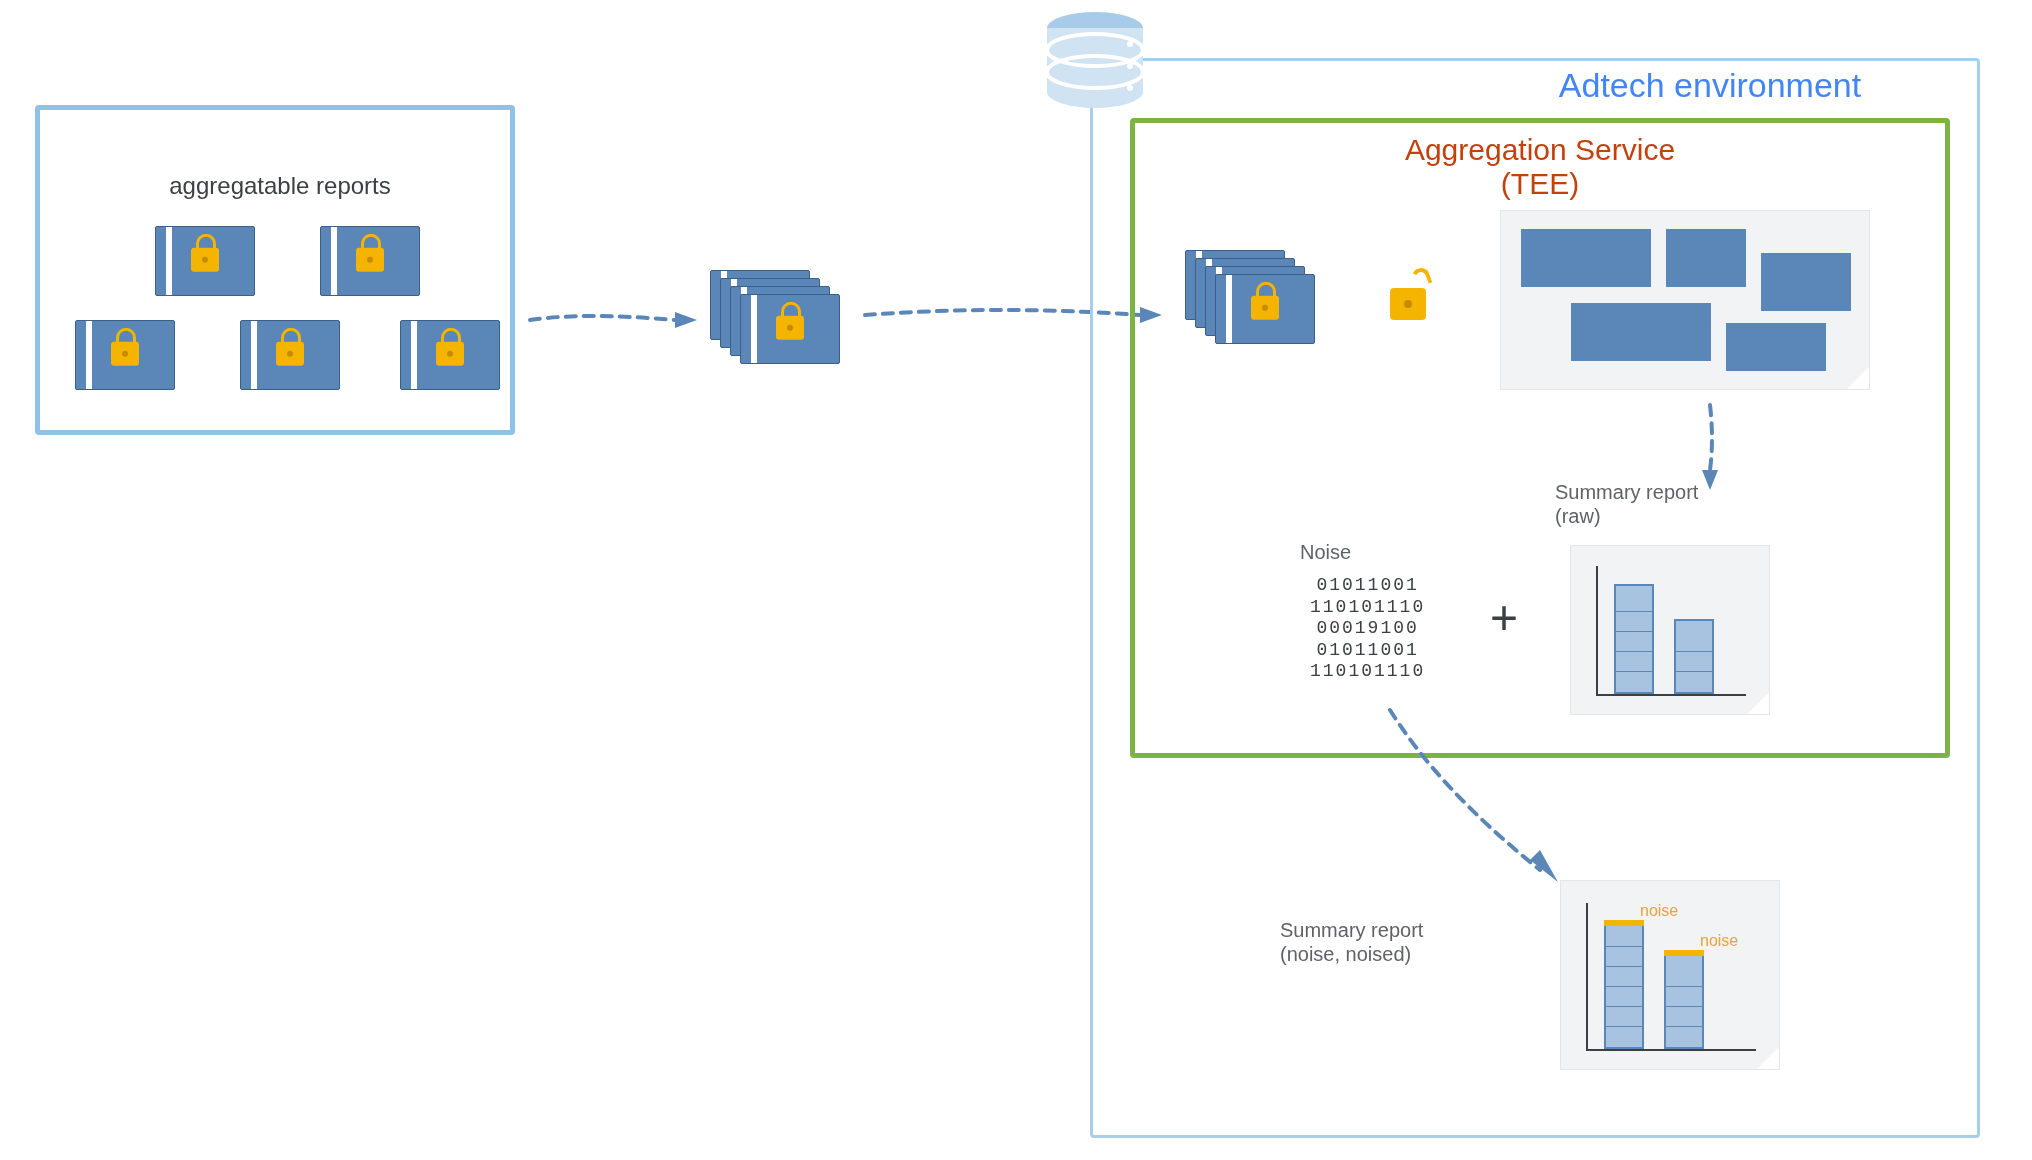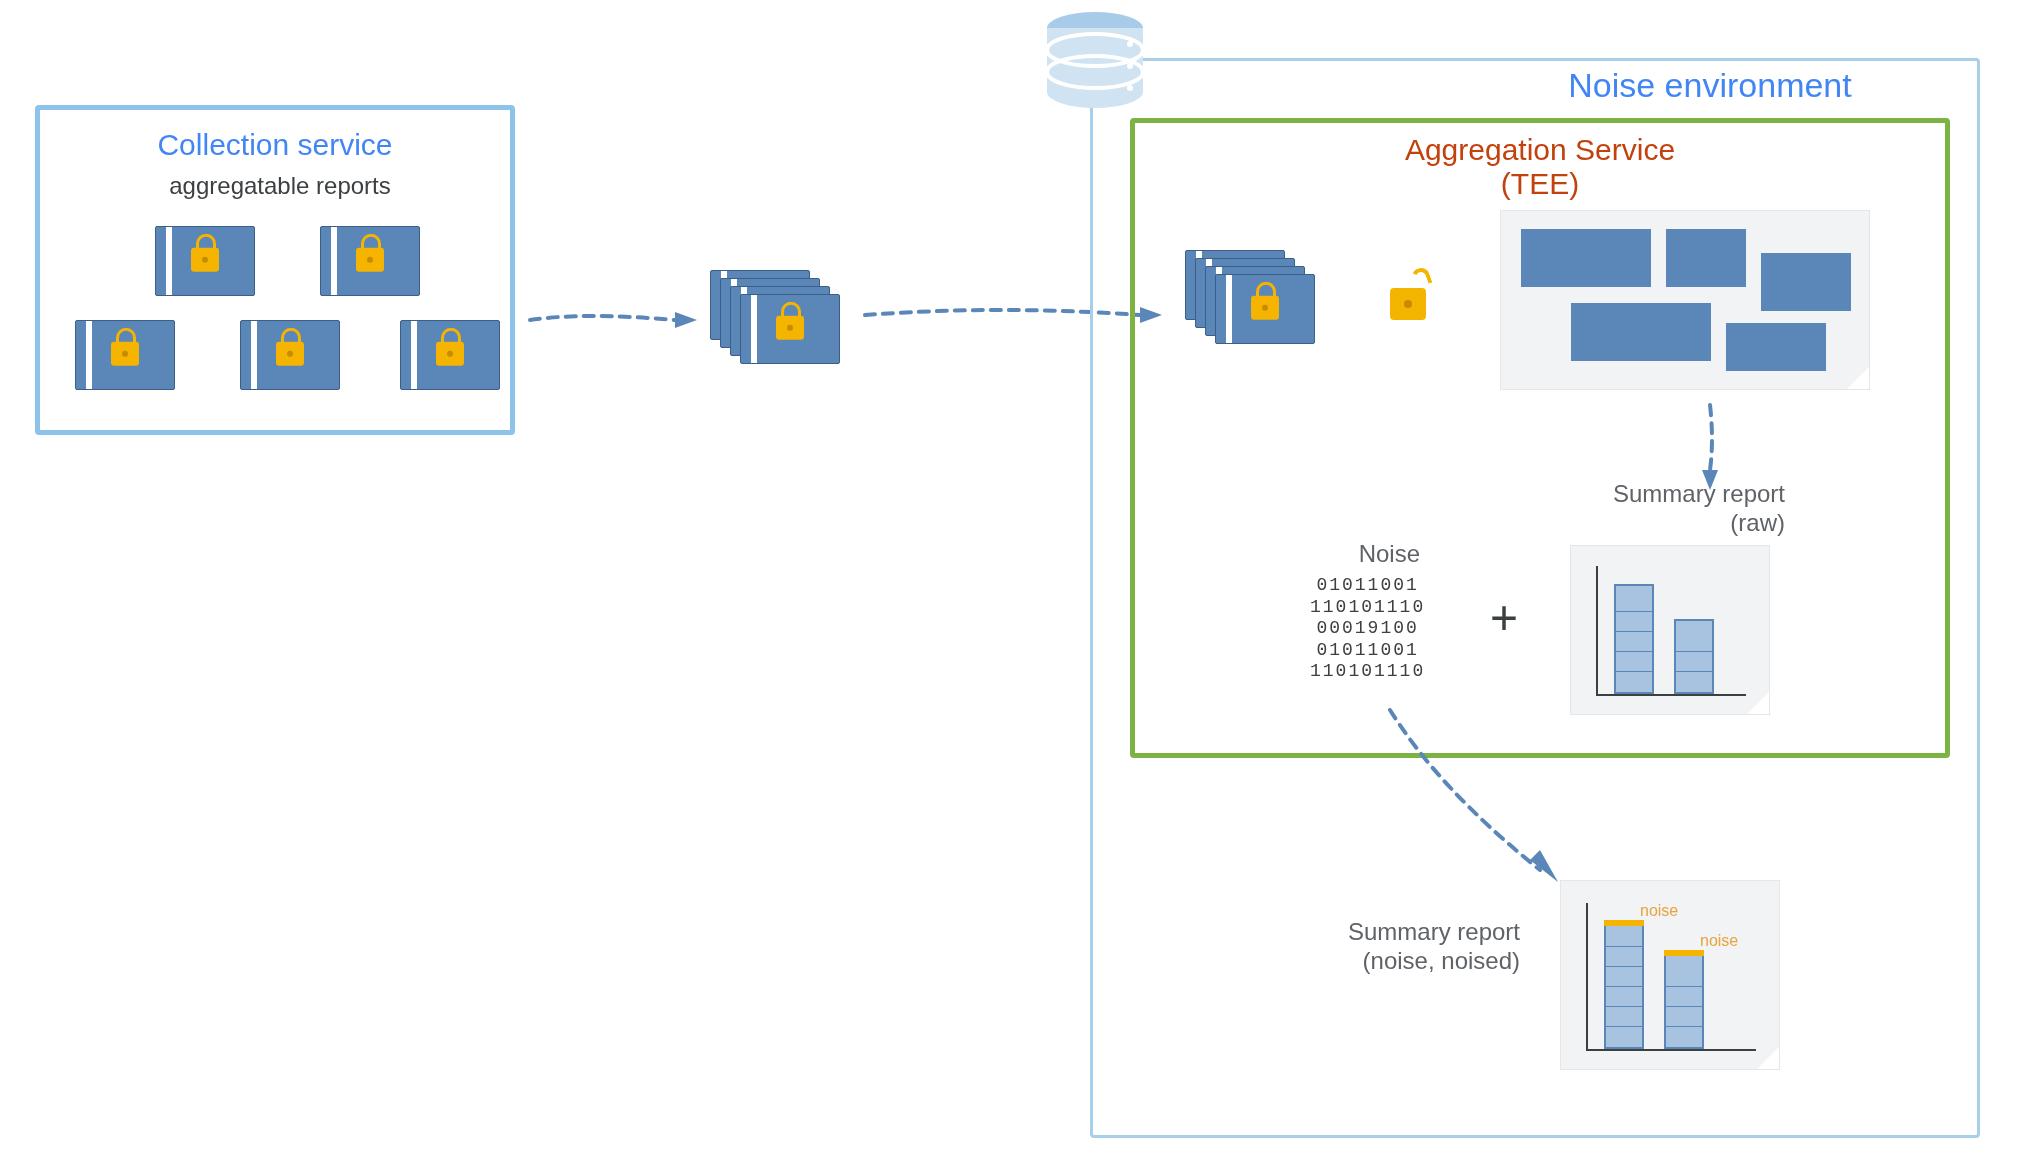--- a/index.html
+++ b/index.html
@@ -22,23 +22,23 @@
   }
   .label {
     position: absolute;
     font-size: 24px;
     color: #3c4043;
     text-align: center;
     line-height: 1.2;
   }
   .small-label {
     position: absolute;
-    font-size: 24px;
+    font-size: 20px;
     color: #5f6368;
-    text-align: right;
+    text-align: left;
     line-height: 1.2;
   }
   .noise-lines {
     position: absolute;
     font-family: "Courier New", monospace;
     font-size: 18px;
     line-height: 1.2;
     color: #3c4043;
     letter-spacing: 2px;
     text-align: center;
@@ -193,21 +193,20 @@
     fill: none;
   }
   .arrow .dashed { stroke-dasharray: 10 8; }
   .arrow .head { fill: #5B86B8; stroke: none; }
 
 </style>
 </head>
 <body>
 
 <div class="box" style="left:35px; top:105px; width:480px; height:330px; border:5px solid #8DC3E8;">
-  <div class="box-title" style="color:#4285F4; margin-top:18px;">Collection service</div>
   <div class="label" style="left:90px; top:62px; width:300px;">aggregatable reports</div>
 </div>
 
 <div class="folder" style="left:155px; top:226px;">
   <div class="lock">
       <div class="lock-body"></div>
     </div>
 </div>
 <div class="folder" style="left:320px; top:226px;">
   <div class="lock">
@@ -258,21 +257,21 @@
     </div>
 </div>
 
 <svg class="arrow" style="left:860px; top:295px; width:310px; height:40px;">
   <path class="dashed" d="M5 20 Q140 10 280 20"></path>
   <polygon class="head" points="280,12 302,20 280,28"></polygon>
 </svg>
 
 <div class="box" style="left:1090px; top:58px; width:890px; height:1080px; border:3px solid #A8CFEA;">
 </div>
-<div class="box-title" style="position:absolute; left:1450px; top:66px; width:520px; color:#4285F4; font-size:34px;">Noise environment</div>
+<div class="box-title" style="position:absolute; left:1450px; top:66px; width:520px; color:#4285F4; font-size:34px;">Adtech environment</div>
 
 <div class="db" style="left:1040px; top:10px;">
   <svg width="110" height="100">
     <ellipse cx="55" cy="18" rx="48" ry="16" fill="#A7CBE8"></ellipse>
     <rect x="7" y="18" width="96" height="64" fill="#cfe3f3"></rect>
     <ellipse cx="55" cy="82" rx="48" ry="16" fill="#cfe3f3"></ellipse>
     <ellipse cx="55" cy="40" rx="48" ry="16" fill="none" stroke="#ffffff" stroke-width="4"></ellipse>
     <ellipse cx="55" cy="62" rx="48" ry="16" fill="none" stroke="#ffffff" stroke-width="4"></ellipse>
     <circle cx="90" cy="34" r="3" fill="#ffffff"></circle>
     <circle cx="90" cy="56" r="3" fill="#ffffff"></circle>

